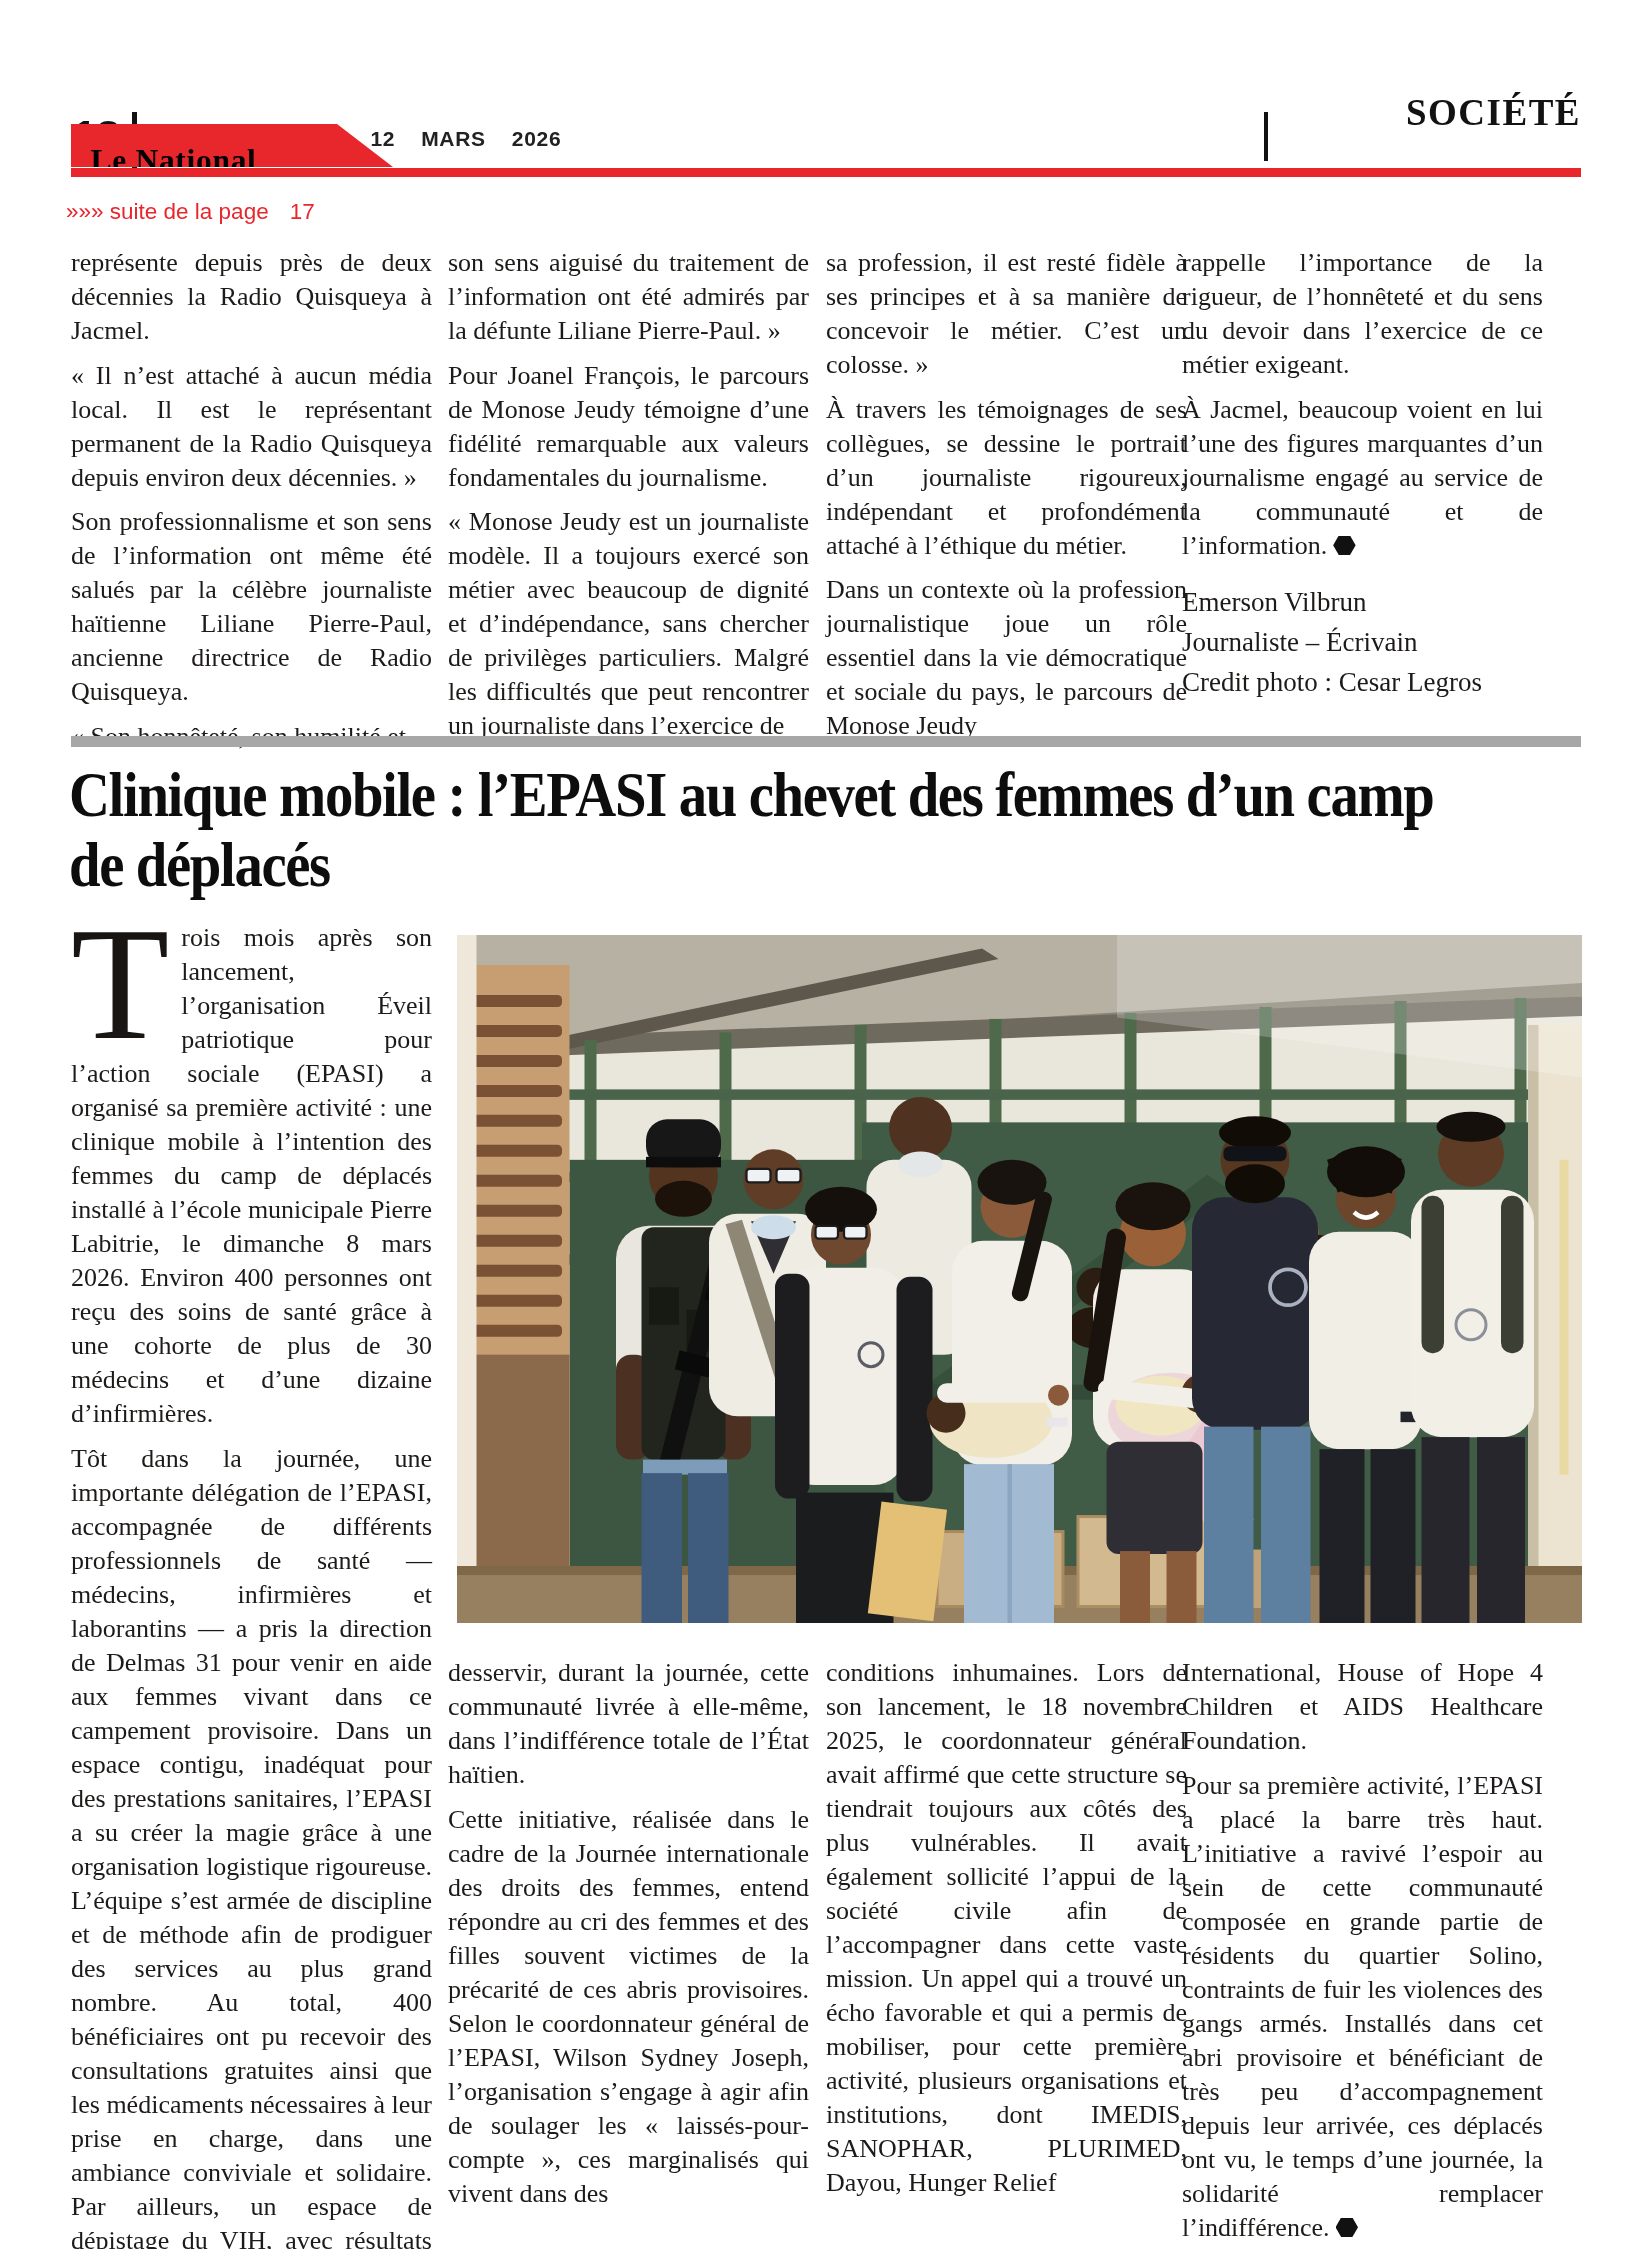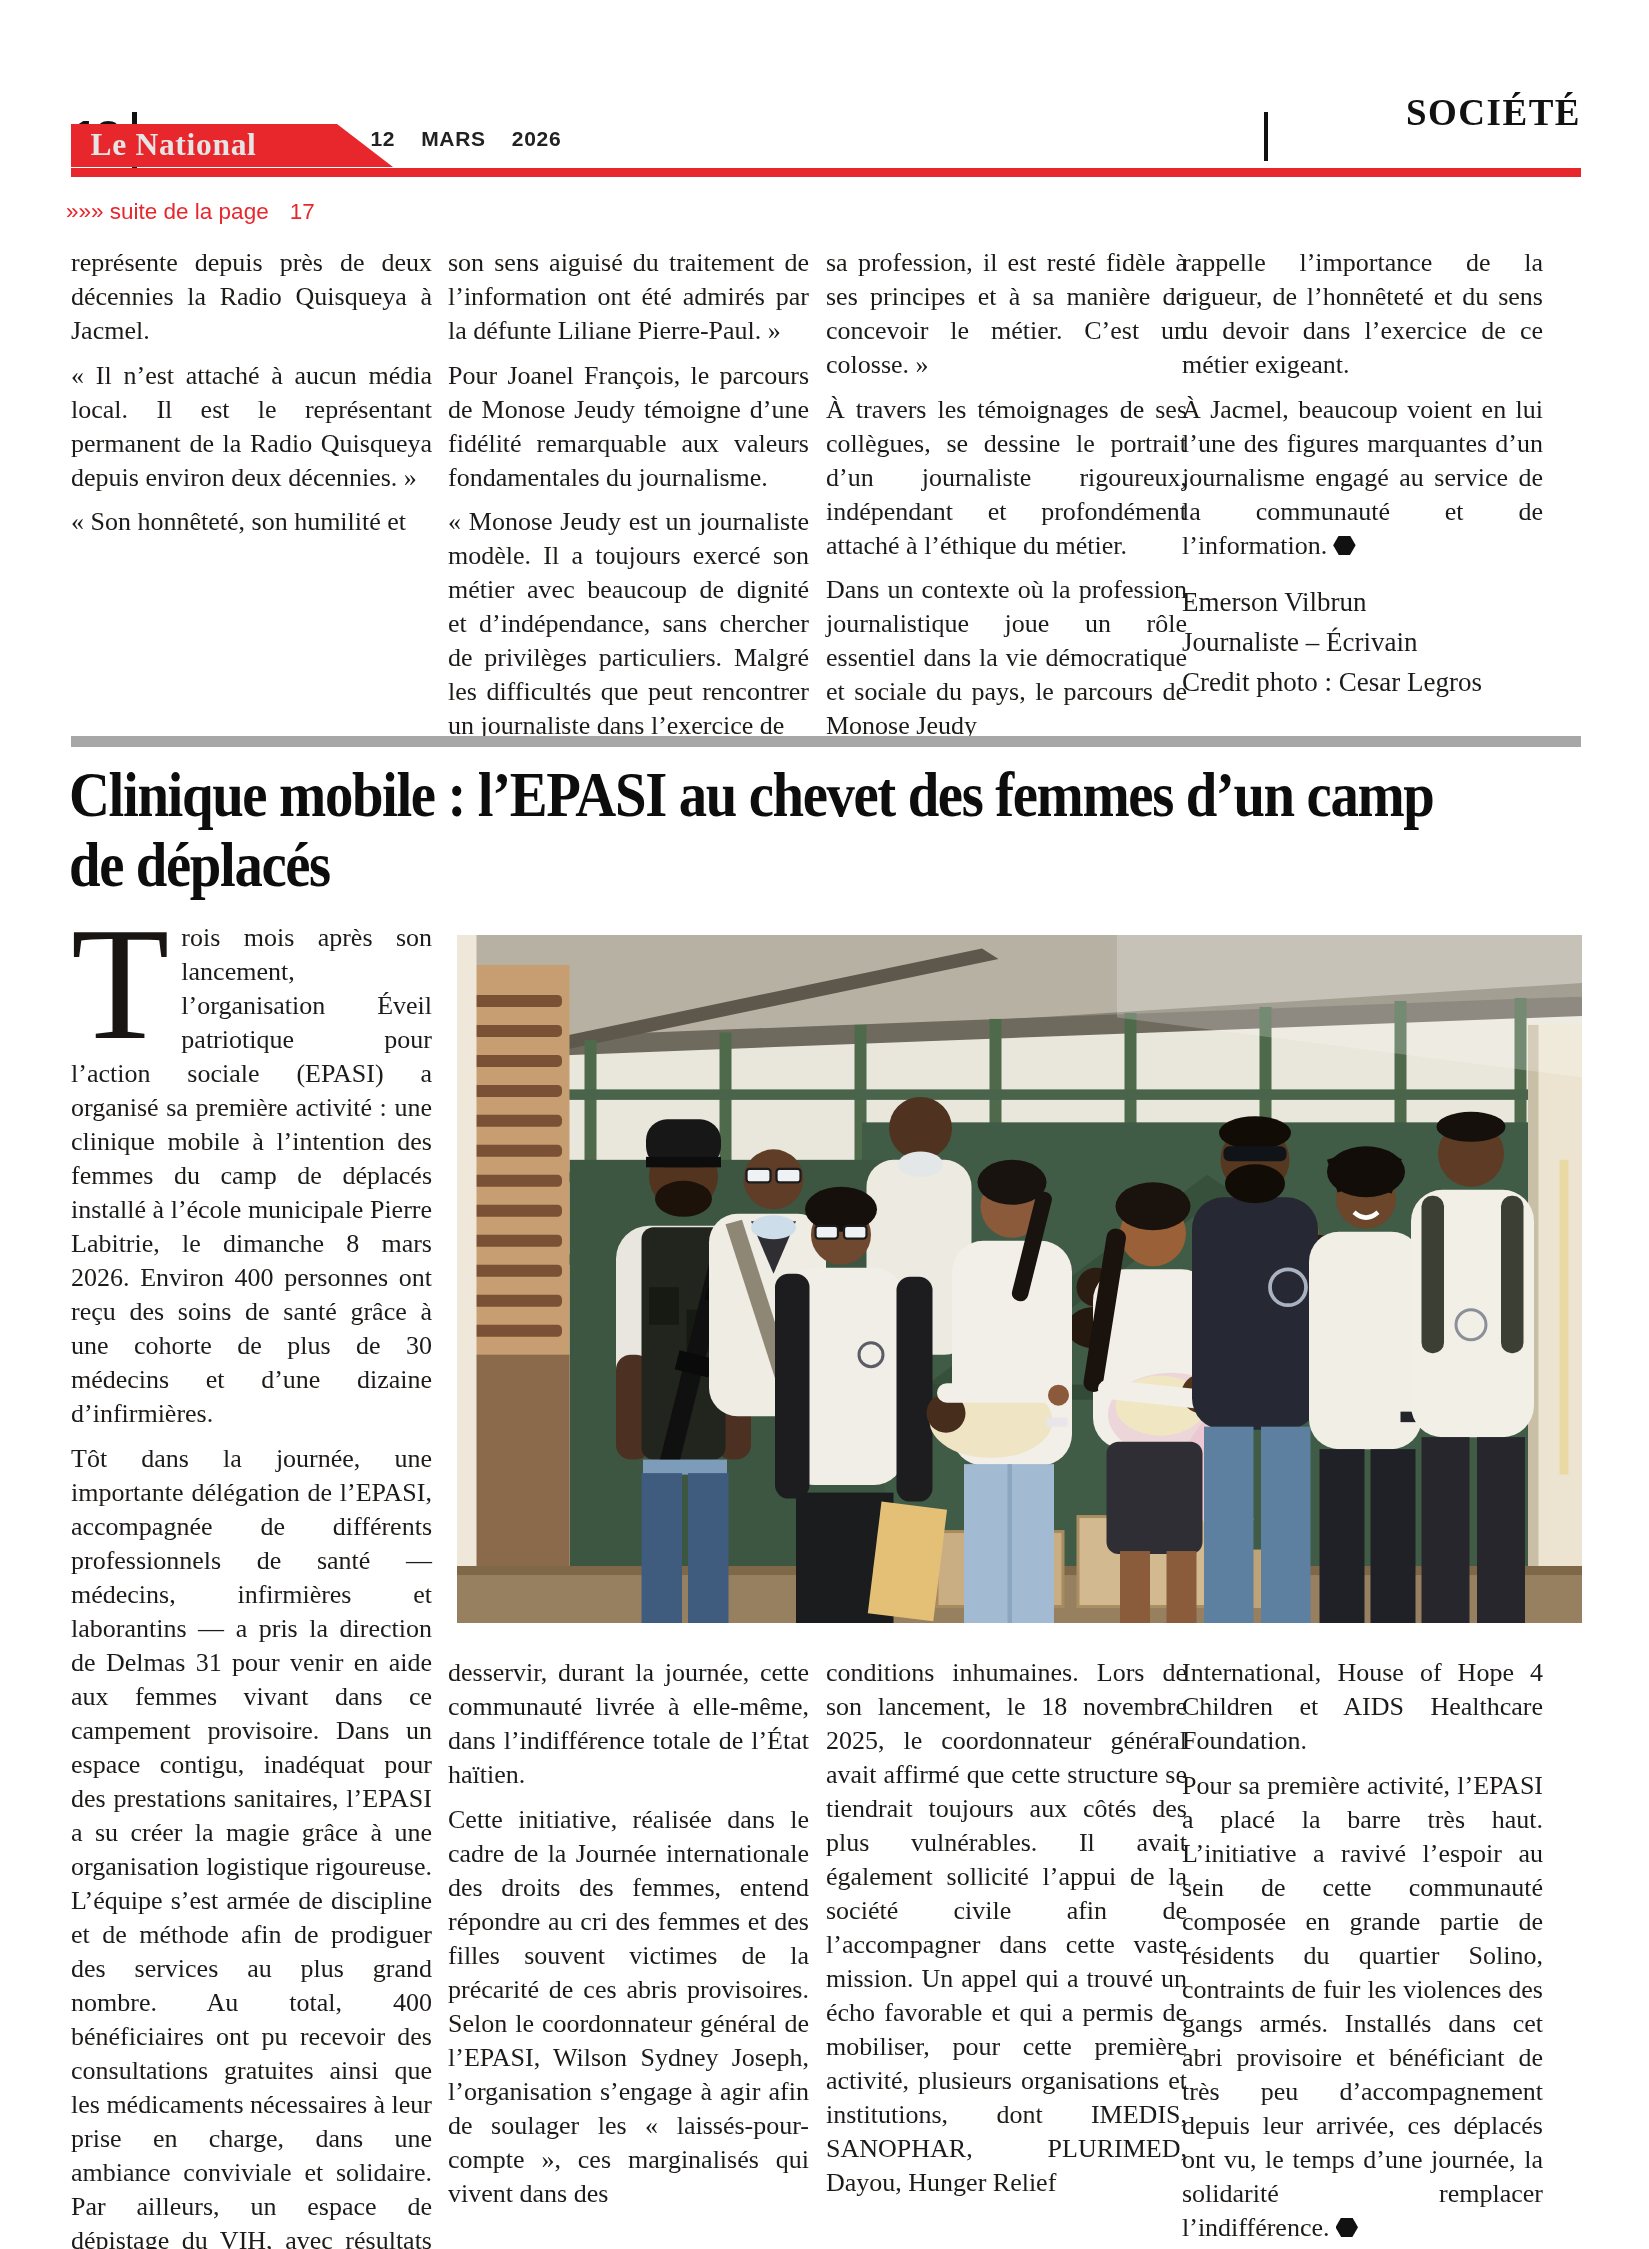--- a/index.html
+++ b/index.html
@@ -9,21 +9,21 @@
   .sans{font-family:"Liberation Sans", sans-serif;}
   
   .pageno{left:73px;top:111px;font-size:43px;font-weight:bold;letter-spacing:-0.7px;color:#111;}
   .pagebar{left:132px;top:112px;width:4.5px;height:57px;background:#111;}
   .edition{left:157px;top:127px;font-size:21px;font-weight:bold;letter-spacing:0.7px;color:#222;}
   .dateline{left:279px;top:127px;font-size:21px;font-weight:bold;letter-spacing:0.7px;word-spacing:19.5px;color:#222;}
   .secbar{left:1264px;top:112px;width:3.7px;height:49px;background:#111;}
   .section{right:69px;top:91px;font-size:37px;font-weight:bold;letter-spacing:1.5px;color:#121212;}
   .banner{left:71px;top:124px;width:322px;height:43px;background:var(--red);
           -webkit-clip-path:polygon(0 0,266px 0,322px 100%,0 100%);clip-path:polygon(0 0,266px 0,322px 100%,0 100%);}
-  .masthead{position:absolute;left:19.5px;top:3px;font-size:31.5px;font-weight:bold;color:#e5e5e5;letter-spacing:0.7px;text-align:center;}
+  .masthead{position:absolute;left:19.5px;top:19px;font-size:31.5px;font-weight:bold;color:#000000;letter-spacing:0.7px;text-align:center;}
   .redbar{left:71px;top:168px;width:1510px;height:9px;background:var(--red);}
   .continuation{left:66px;top:199px;font-size:22.5px;color:var(--red);font-family:"Liberation Sans",sans-serif;}
   .contpage{margin-left:21px;}
   
   .col{width:361px;}
   .p{font-size:26px;line-height:34px;text-align:justify;margin:0 0 10.5px 0;}
   .c1{left:71px;}  .c2{left:448px;} .c3{left:826px;} .c4{left:1182px;}
   .a1{top:246px;}
   .sig{font-size:27px;font-weight:normal;line-height:40px;margin:0;}
   .sigblock{margin-top:19.5px;}
@@ -58,20 +58,21 @@
   </div>
   <div class="abs redbar"></div>
 
   <div class="abs continuation">
     <span>»»» suite de la page</span><span class="contpage">17</span>
   </div>
 
   <div class="abs col c1 a1">
     <p class="p"><span>représente depuis près de deux décennies la Radio Quisqueya à Jacmel.</span></p>
     <p class="p"><span>« Il n’est attaché à aucun média local. Il est le représentant permanent de la Radio Quisqueya depuis environ deux décennies. »</span></p>
+    <p class="p"><span>Son professionnalisme et son sens de l’information ont même été salués par la célèbre journaliste haïtienne Liliane Pierre-Paul, ancienne directrice de Radio Quisqueya.</span></p>
     <p class="p"><span>« Son honnêteté, son humilité et</span></p>
   </div>
   <div class="abs col c2 a1">
     <p class="p"><span>son sens aiguisé du traitement de l’information ont été admirés par la défunte Liliane Pierre-Paul. »</span></p>
     <p class="p"><span>Pour Joanel François, le parcours de Monose Jeudy témoigne d’une fidélité remarquable aux valeurs fondamentales du journalisme.</span></p>
     <p class="p"><span>« Monose Jeudy est un journaliste modèle. Il a toujours exercé son métier avec beaucoup de dignité et d’indépendance, sans chercher de privilèges particuliers. Malgré les difficultés que peut rencontrer un journaliste dans l’exercice de</span></p>
   </div>
   <div class="abs col c3 a1">
     <p class="p"><span>sa profession, il est resté fidèle à ses principes et à sa manière de concevoir le métier. C’est un colosse. »</span></p>
     <p class="p"><span>À travers les témoignages de ses collègues, se dessine le portrait d’un journaliste rigoureux, indépendant et profondément attaché à l’éthique du métier.</span></p>

